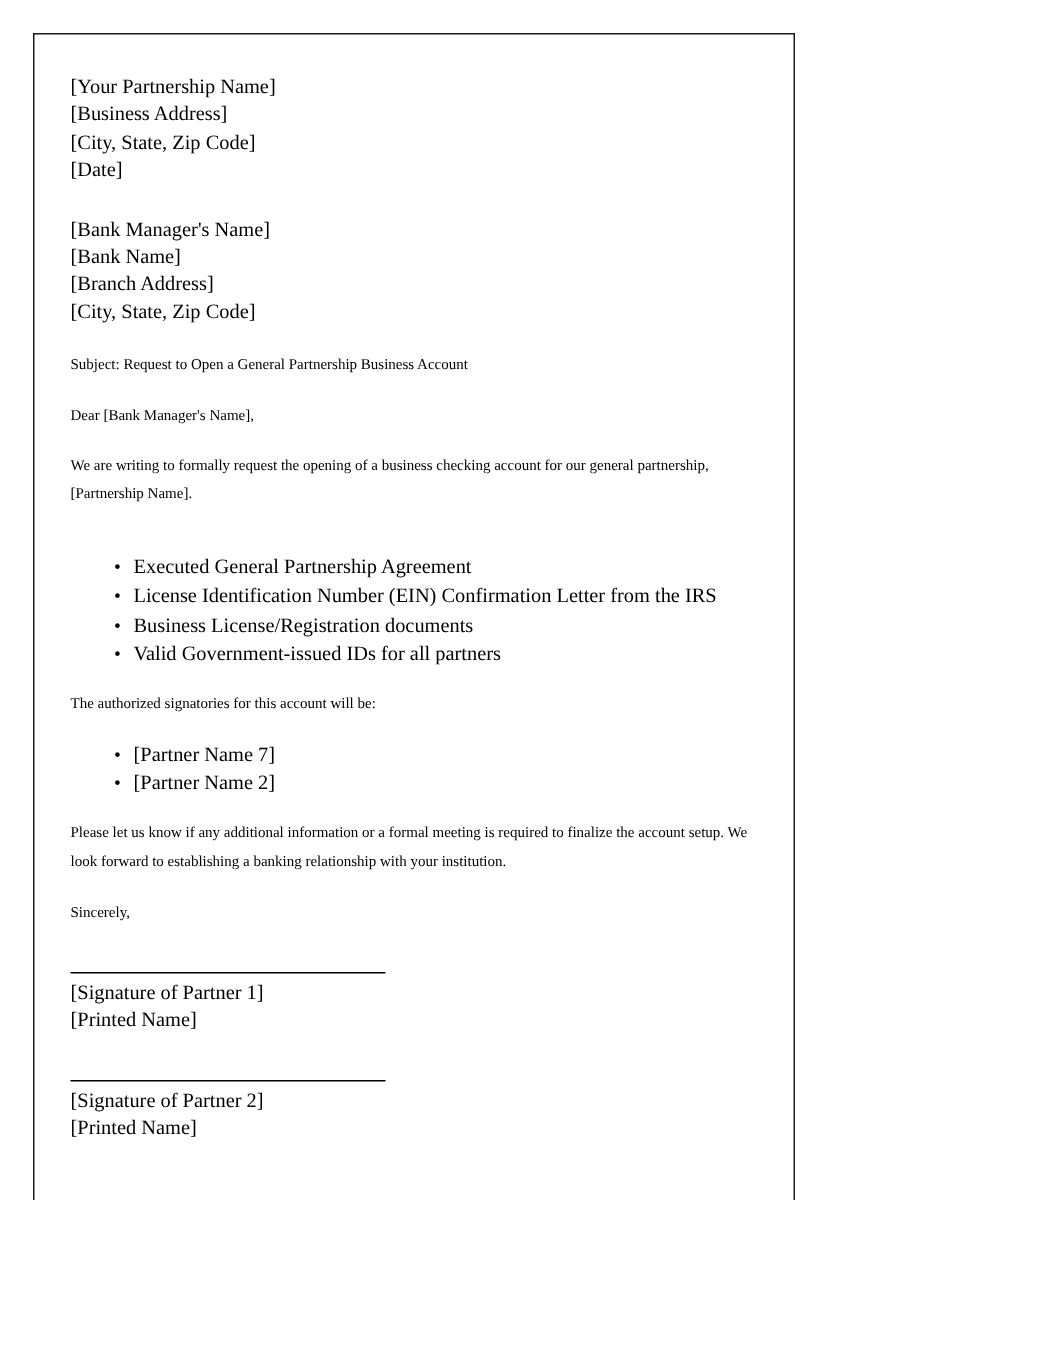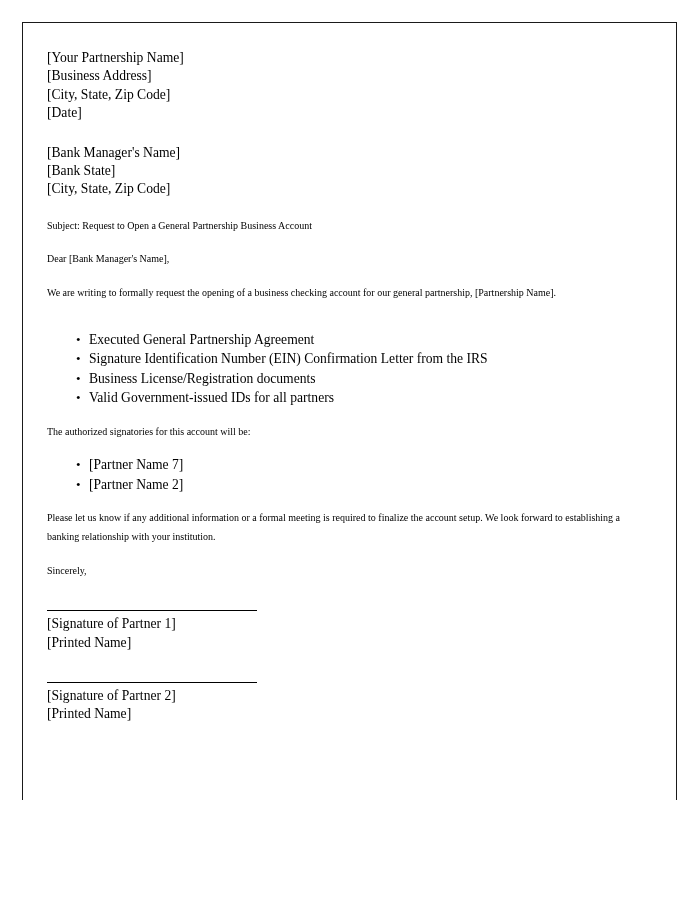--- a/index.html
+++ b/index.html
@@ -13,21 +13,21 @@
     overflow: hidden;
     font-family: "Liberation Serif", "DejaVu Serif", serif;
     color: #000000;
   }
 
   
   #letter-page {
     position: absolute;
     left: 22px;
     top: 22px;
-    width: 655px;
+    width: 508px;
     height: 778px;
     box-sizing: border-box;
     background: #ffffff;
     border-top: 1.5px solid #1a1a1a;
     border-left: 1.5px solid #1a1a1a;
     border-right: 1.5px solid #1a1a1a;
     border-bottom: none;
   }
 
   #letter-body {
@@ -94,21 +94,22 @@
       <div class="line">[Your Partnership Name]</div>
       <div class="line">[Business Address]</div>
       <div class="line">[City, State, Zip Code]</div>
       <div class="line">[Date]</div>
     </div>
 
     <div class="gap-lg"></div>
 
     <div>
       <div class="line">[Bank Manager's Name]</div>
-      <div class="line">[Bank State]</div>
+      <div class="line">[Bank Name]</div>
+      <div class="line">[Branch Address]</div>
       <div class="line">[City, State, Zip Code]</div>
     </div>
 
     <div class="gap-md"></div>
 
     <p class="para">Subject: Request to Open a General Partnership Business Account</p>
 
     <div class="gap-sm"></div>
 
     <p class="para">Dear [Bank Manager's Name],</p>
@@ -117,21 +118,21 @@
 
     <p class="para">We are writing to formally request the opening of a business checking account for our general partnership, [Partnership Name].</p>
 
     <div class="gap-sm"></div>
 
 
     <div class="gap-sm"></div>
 
     <ul class="bullets">
       <li>Executed General Partnership Agreement</li>
-      <li>Signature Identification Number (EIN) Confirmation Letter from the IRS</li>
+      <li>License Identification Number (EIN) Confirmation Letter from the IRS</li>
       <li>Business License/Registration documents</li>
       <li>Valid Government-issued IDs for all partners</li>
     </ul>
 
     <div class="gap-sm"></div>
 
     <p class="para">The authorized signatories for this account will be:</p>
 
     <div class="gap-sm"></div>
 

